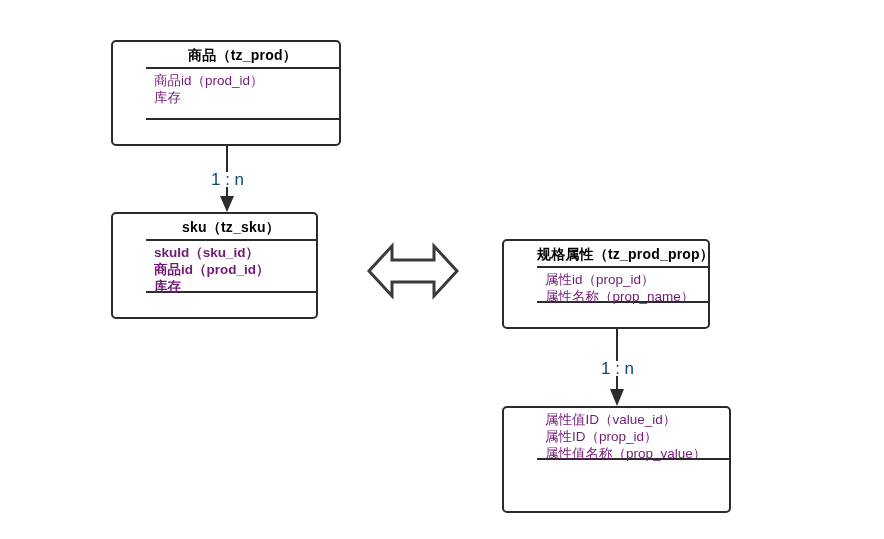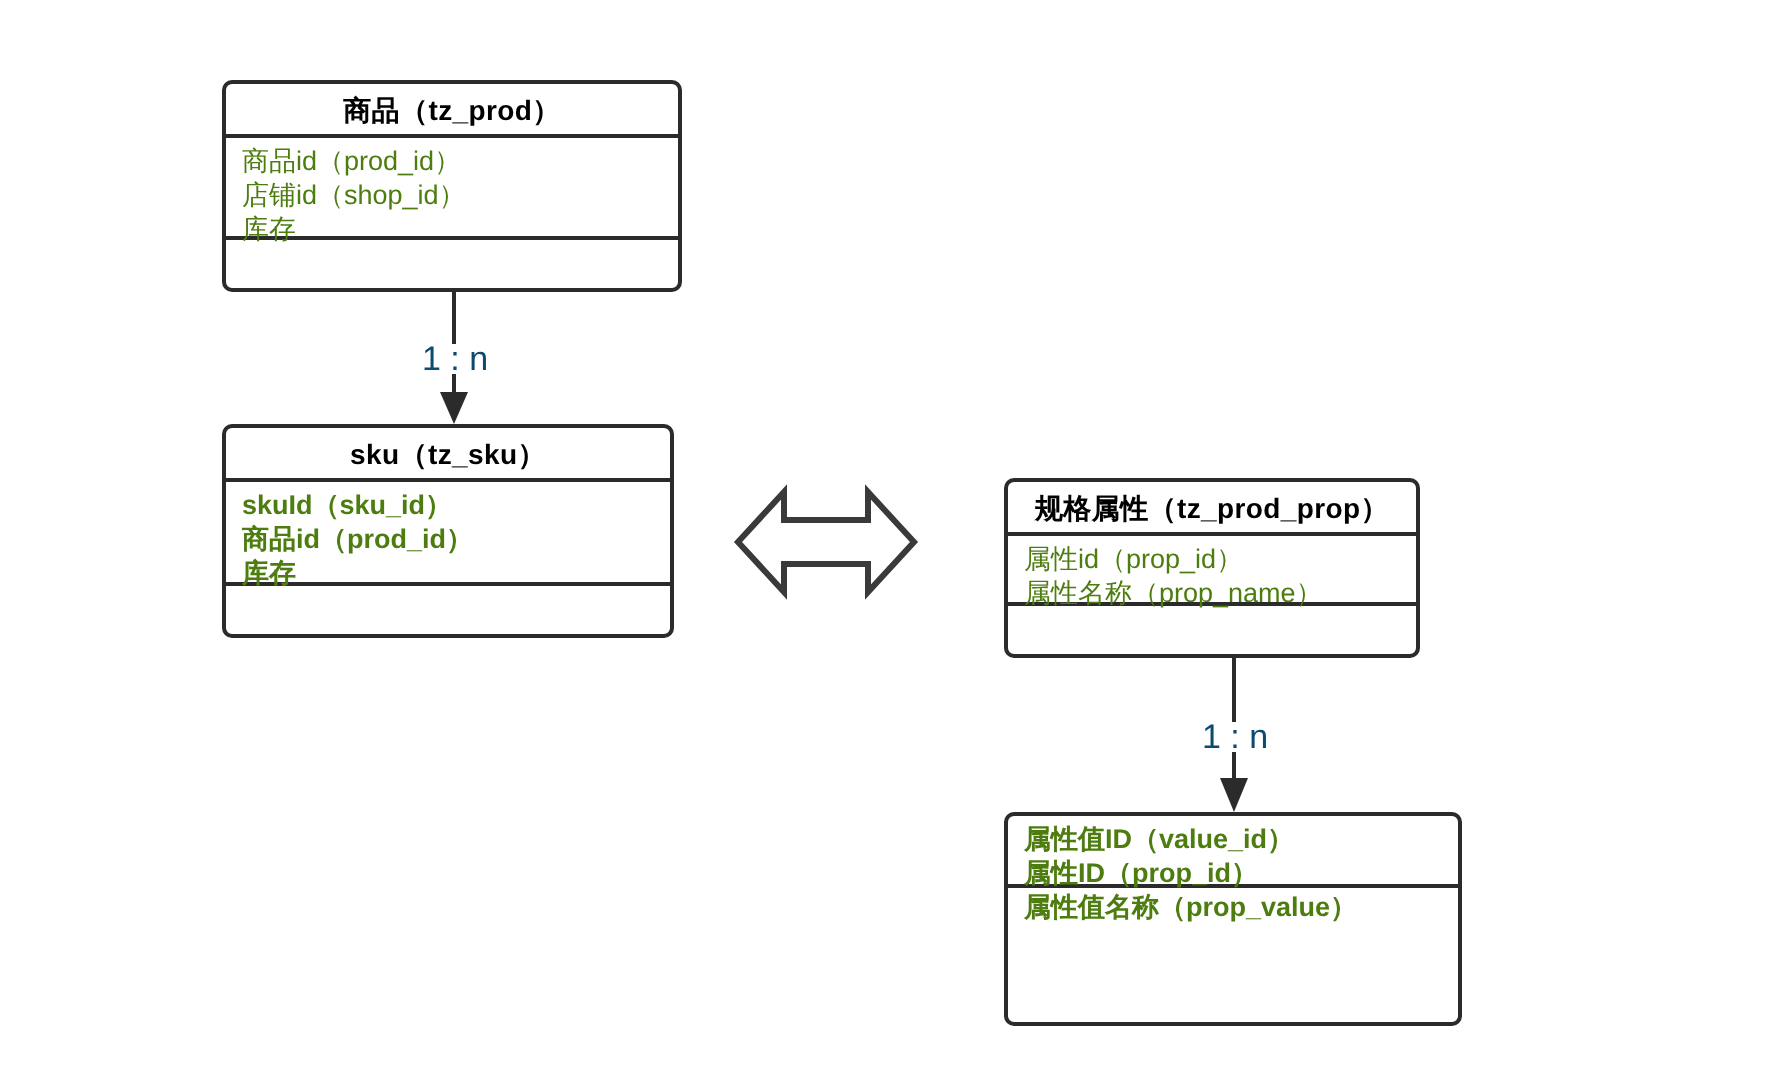--- a/index.html
+++ b/index.html
@@ -25,20 +25,21 @@
 
   
   .entity {
     position: absolute;
     box-sizing: border-box;
     background: #ffffff;
     border: 2px solid #2b2b2b;
     border-radius: 5px;
     display: flex;
     flex-direction: column;
+    padding-left: 33px;
   }
 
   .entity-title {
     box-sizing: border-box;
     text-align: center;
     font-weight: bold;
     font-size: 14px;
     line-height: 27px;
     height: 29px;
     letter-spacing: 0.2px;
@@ -52,21 +53,21 @@
     box-sizing: border-box;
     border-bottom: 2px solid #2b2b2b;
     padding: 3px 0 3px 8px;
     flex: 0 0 auto;
   }
 
   .entity-field {
     font-size: 13.5px;
     line-height: 17px;
     white-space: nowrap;
-    color: #4d7c0f;
+    color: #701a75;
   }
 
   .entity-footer {
     box-sizing: border-box;
     flex: 1 1 auto;
     min-height: 24px;
   }
 
   
   .connector {
@@ -89,35 +90,34 @@
 </style>
 </head>
 <body>
 
 <div id="canvas">
 
   <div class="entity" style="left:111px; top:40px; width:230px; height:106px;">
     <div class="entity-title">商品（tz_prod）</div>
     <div class="entity-fields" style="height:51px;">
       <div class="entity-field">商品id（prod_id）</div>
-      <div class="entity-field">店铺id（shop_id）</div>
       <div class="entity-field">库存</div>
     </div>
     <div class="entity-footer"></div>
   </div>
 
   <div class="connector" style="left:216px; top:144px; width:22px; height:70px;">
     <svg width="22" height="70" viewBox="0 0 22 70">
       <line x1="11" y1="0" x2="11" y2="54" stroke="#2b2b2b" stroke-width="2"></line>
       <polygon points="4,52 18,52 11,68" fill="#2b2b2b"></polygon>
     </svg>
   </div>
   <div class="card-label" style="left:211px; top:172px; width:34px; text-align:left; background:#ffffff;">1 : n</div>
 
-  <div class="entity" style="left:111px; top:212px; width:226px; height:107px;">
+  <div class="entity" style="left:111px; top:212px; width:207px; height:107px;">
     <div class="entity-title">sku（tz_sku）</div>
     <div class="entity-fields" style="height:52px;font-weight:bold;">
       <div class="entity-field">skuId（sku_id）</div>
       <div class="entity-field">商品id（prod_id）</div>
       <div class="entity-field">库存</div>
     </div>
     <div class="entity-footer"></div>
   </div>
 
   <div class="bidir-arrow" style="left:366px; top:236px; width:94px; height:70px;">
@@ -137,21 +137,21 @@
 
   <div class="connector" style="left:606px; top:327px; width:22px; height:82px;">
     <svg width="22" height="82" viewBox="0 0 22 82">
       <line x1="11" y1="0" x2="11" y2="64" stroke="#2b2b2b" stroke-width="2"></line>
       <polygon points="4,62 18,62 11,79" fill="#2b2b2b"></polygon>
     </svg>
   </div>
   <div class="card-label" style="left:601px; top:361px; width:34px; text-align:left; background:#ffffff;">1 : n</div>
 
   <div class="entity" style="left:502px; top:406px; width:229px; height:107px;">
-    <div class="entity-fields" style="height:36px;font-weight:bold;">
+    <div class="entity-fields" style="height:52px;">
       <div class="entity-field">属性值ID（value_id）</div>
       <div class="entity-field">属性ID（prop_id）</div>
       <div class="entity-field">属性值名称（prop_value）</div>
     </div>
     <div class="entity-footer"></div>
   </div>
 
 </div>
 
 </body></html>

